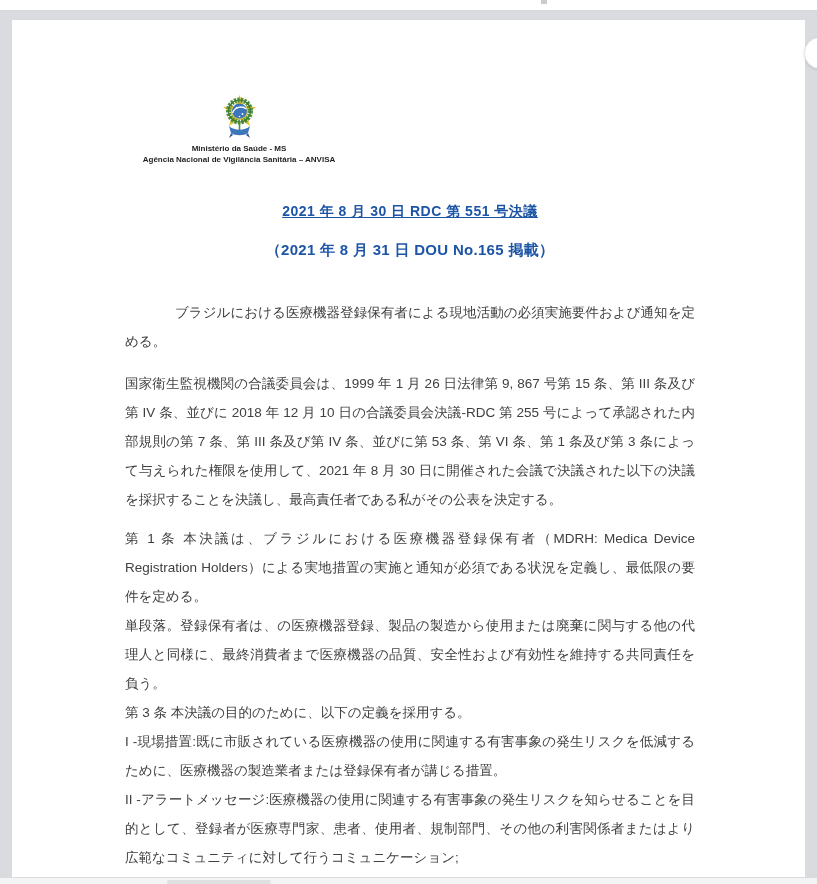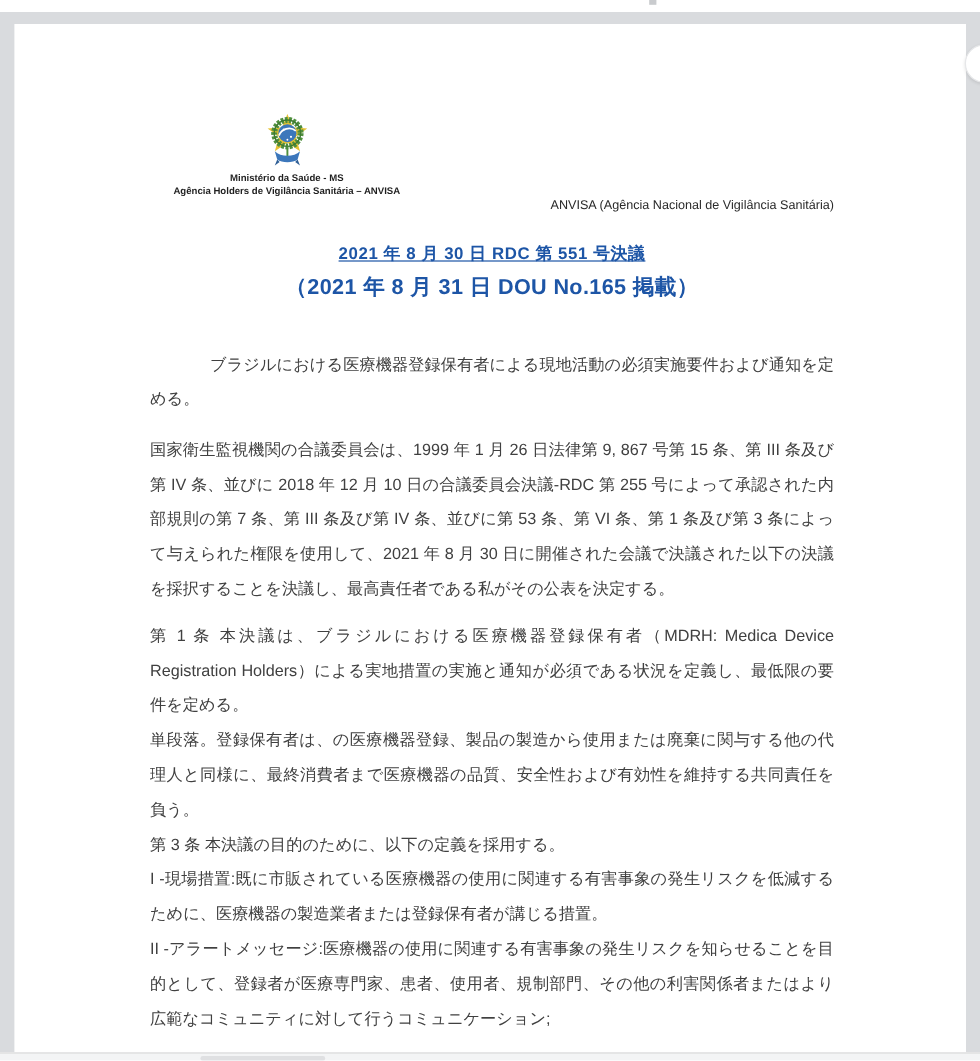--- a/index.html
+++ b/index.html
@@ -31,22 +31,22 @@
     margin-bottom:-12px; white-space:nowrap;
   }
 
   
   .doc-title {
     margin-top:38px; text-align:center;
     font-size:14px; font-weight:bold; letter-spacing:0.5px;
     color:#1d55a6; text-decoration:underline; cursor:pointer;
   }
   .doc-subtitle {
-    margin-top:6px; text-align:center;
-    font-size:18px; font-weight:bold; letter-spacing:0.3px;
+    margin-top:20px; text-align:center;
+    font-size:15px; font-weight:bold; letter-spacing:0.3px;
     color:#1d55a6;
   }
 
   
   .body-text p {
     font-size:13.5px; line-height:29px; color:#404040;
     text-align:justify; word-break:break-word;
   }
   .para-0 { margin-top:38px; text-indent:50px; }
   .para-1 { margin-top:13px; }
@@ -97,23 +97,22 @@
               <circle cx="21.5" cy="19" r="0.9" fill="#ffffff"></circle>
               <circle cx="18.5" cy="21.5" r="0.8" fill="#ffffff"></circle>
 
               <rect x="17.7" y="27" width="1.6" height="8" fill="#4f8f3d"></rect>
 
               <path d="M8 31 C13 36 24 36 29 31 L27 38 C23 41 14 41 10 38 Z" fill="#3c77bb"></path>
               <path d="M10 38 L8 43 L12 40 Z" fill="#2f5f96"></path>
               <path d="M27 38 L29 43 L25 40 Z" fill="#2f5f96"></path>
             </svg>
             <div class="org-line">Ministério da Saúde - MS</div>
-            <div class="org-line">Agência Holders de Vigilância Sanitária – ANVISA</div>
+            <div class="org-line">Agência Nacional de Vigilância Sanitária – ANVISA</div>
           </div>
-          <div class="agency-right">ANVISA (Agência Nacional de Vigilância Sanitária)</div>
         </div>
 
         <div class="doc-title">2021 年 8 月 30 日 RDC 第 551 号決議</div>
         <div class="doc-subtitle">（2021 年 8 月 31 日 DOU No.165 掲載）</div>
 
         <div class="body-text">
           <p class="para-0">ブラジルにおける医療機器登録保有者による現地活動の必須実施要件および通知を定める。</p>
           <p class="para-1">国家衛生監視機関の合議委員会は、1999 年 1 月 26 日法律第 9, 867 号第 15 条、第 III 条及び第 IV 条、並びに 2018 年 12 月 10 日の合議委員会決議-RDC 第 255 号によって承認された内部規則の第 7 条、第 III 条及び第 IV 条、並びに第 53 条、第 VI 条、第 1 条及び第 3 条によって与えられた権限を使用して、2021 年 8 月 30 日に開催された会議で決議された以下の決議を採択することを決議し、最高責任者である私がその公表を決定する。</p>
           <p class="para-2">第 1 条 本決議は、ブラジルにおける医療機器登録保有者（MDRH: Medica Device Registration Holders）による実地措置の実施と通知が必須である状況を定義し、最低限の要件を定める。</p>
           <p class="para-4">単段落。登録保有者は、の医療機器登録、製品の製造から使用または廃棄に関与する他の代理人と同様に、最終消費者まで医療機器の品質、安全性および有効性を維持する共同責任を負う。</p>

